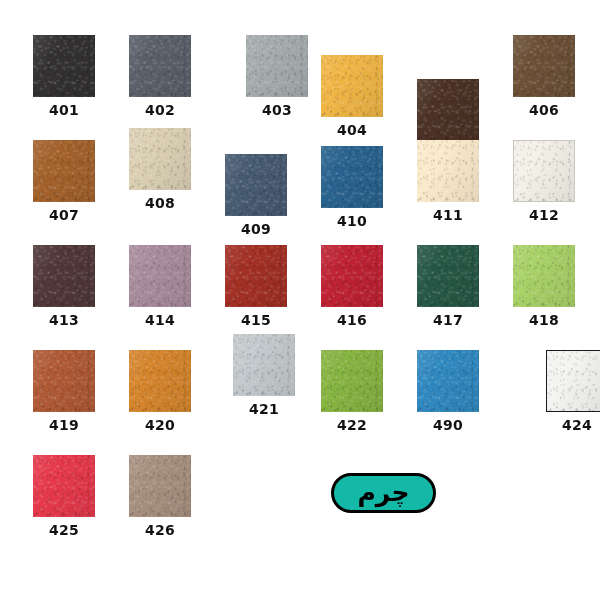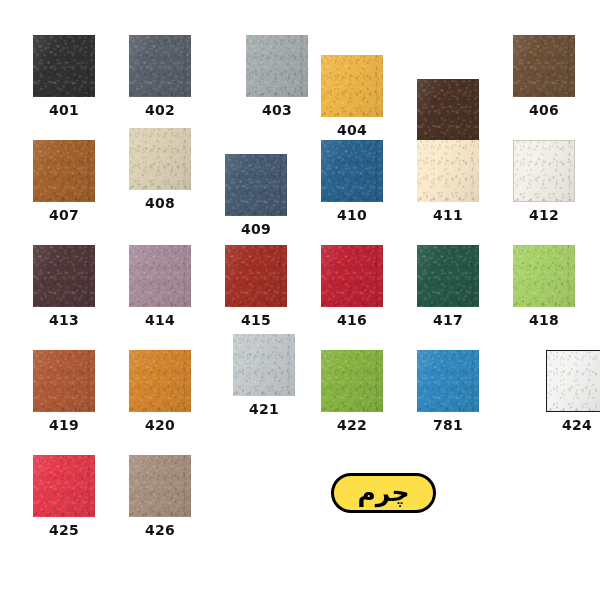--- a/index.html
+++ b/index.html
@@ -98,21 +98,21 @@
   
   #brand-badge {
     position: absolute;
     left: 331px;
     top: 473px;
     width: 105px;
     height: 40px;
     box-sizing: border-box;
     border: 3px solid #000000;
     border-radius: 20px;
-    background: #fde047;
+    background: #14b8a6;
     display: flex;
     align-items: center;
     justify-content: center;
   }
   #brand-badge .badge-text {
     font-family: "DejaVu Sans", "Liberation Sans", sans-serif;
     font-size: 25px;
     font-weight: bold;
     color: #000000;
     direction: rtl;
@@ -181,21 +181,21 @@
       </div>
       <div class="swatch-label">408</div>
     </div>
     <div class="swatch-cell" style="left: 225px; top: 140px; margin-top: 14px;">
       <div class="swatch-chip" style="background-color: rgb(71, 91, 114); width: 62px; height: 62px;">
         <div class="grain"></div>
         <div class="sheen"></div>
       </div>
       <div class="swatch-label">409</div>
     </div>
-    <div class="swatch-cell" style="left: 321px; top: 140px;">
+    <div class="swatch-cell" style="left: 321px; top: 146px;">
       <div class="swatch-chip" style="background-color: rgb(41, 99, 143); width: 62px; height: 62px;">
         <div class="grain"></div>
         <div class="sheen"></div>
       </div>
       <div class="swatch-label">410</div>
     </div>
     <div class="swatch-cell" style="left: 417px; top: 140px;">
       <div class="swatch-chip" style="background-color: rgb(251, 234, 203); width: 62px; height: 62px;">
         <div class="grain"></div>
         <div class="sheen"></div>
@@ -277,21 +277,21 @@
         <div class="grain"></div>
         <div class="sheen"></div>
       </div>
       <div class="swatch-label">422</div>
     </div>
     <div class="swatch-cell" style="left: 417px; top: 350px;">
       <div class="swatch-chip" style="background-color: rgb(48, 137, 193); width: 62px; height: 62px;">
         <div class="grain"></div>
         <div class="sheen"></div>
       </div>
-      <div class="swatch-label">781</div>
+      <div class="swatch-label">490</div>
     </div>
     <div class="swatch-cell" style="left: 513px; top: 350px; padding-left: 33px;">
       <div class="swatch-chip" style="background-color: rgb(244, 244, 242); width: 62px; height: 62px; border: 1px solid rgb(26, 26, 26);">
         <div class="grain"></div>
         <div class="sheen"></div>
       </div>
       <div class="swatch-label">424</div>
     </div>
     <div class="swatch-cell" style="left: 33px; top: 455px;">
       <div class="swatch-chip" style="background-color: rgb(230, 57, 75); width: 62px; height: 62px;">

